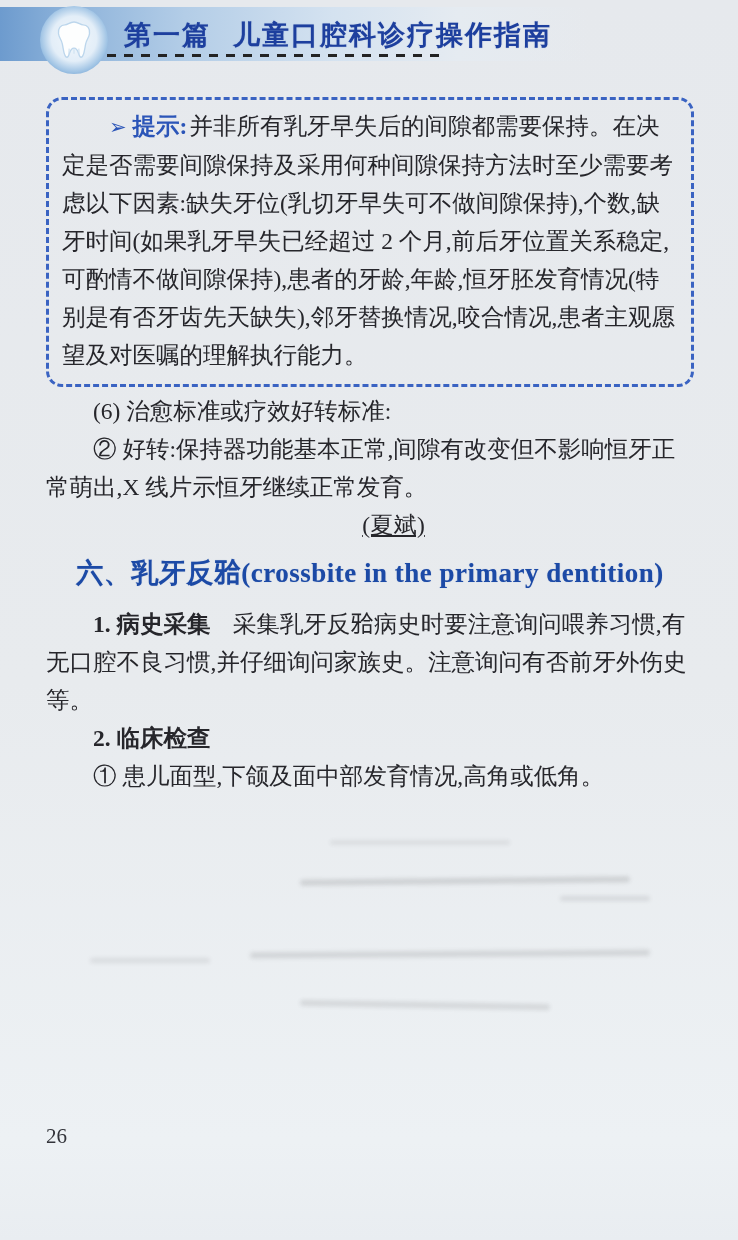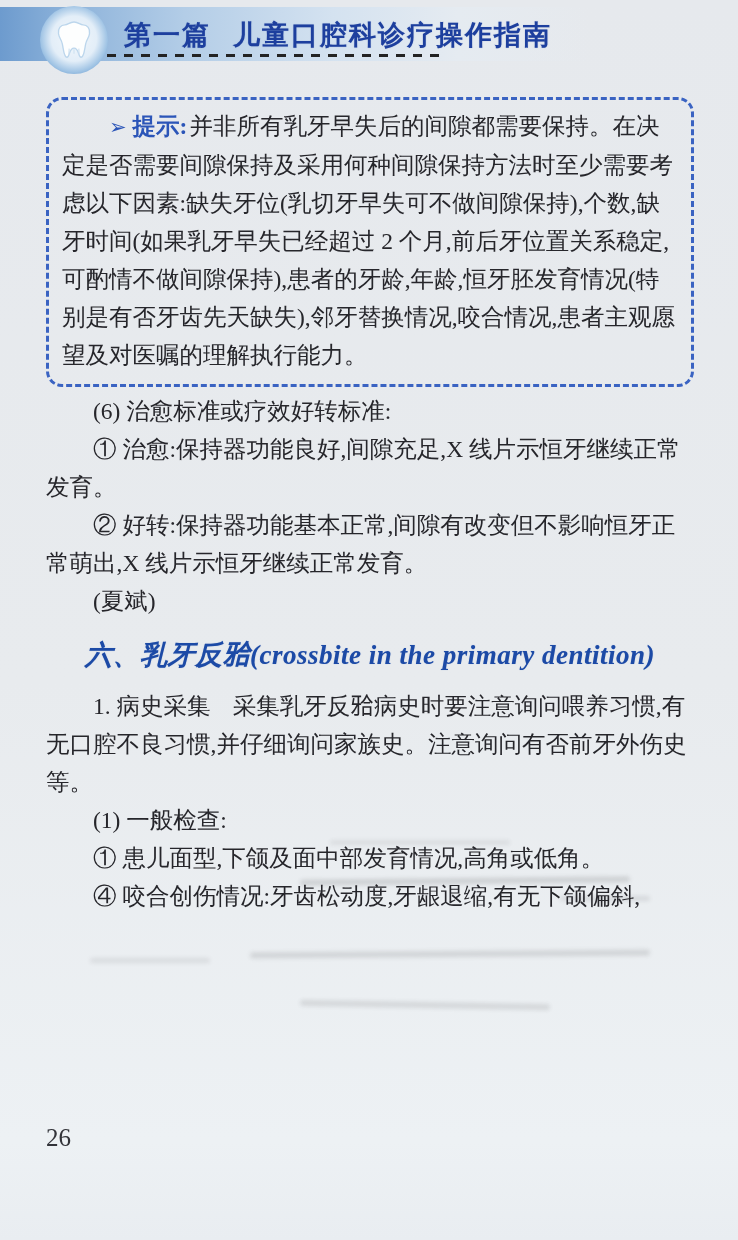--- a/index.html
+++ b/index.html
@@ -58,38 +58,37 @@
     border-radius: 16px;
     padding: 7px 12px 10px 13px;
     margin: 0 0 5px 0;
   }
   .tip-box p { margin: 0; text-indent: 2em; }
   .tip-arrow { color: #2b55b8; margin-right: 6px; font-size: 21px; }
   .tip-label { color: #2b55b8; font-weight: bold; margin-right: 2px; margin-top: 16px; }
 
   
   p.body-para { margin: 0; text-indent: 2em; }
-  .lead { font-weight: normal; margin-right: .95em; text-align: center; }
+  .lead { font-weight: bold; margin-right: .95em; text-align: center; }
   .lead:empty { margin-right: 0; }
-  .signature { margin: 0 20px 8px 0; text-align: left; text-indent: 0; }
+  .signature { margin: 0 20px 8px 0; text-align: center; text-indent: 0; text-decoration: underline; }
 
   .section-heading {
-    margin: 16px 0 13px 0;
+    margin: 10px 0 13px 0;
     text-align: center;
     font-size: 27px; font-weight: bold;
     color: #1c4aa6; letter-spacing: .5px;
     text-shadow: 0 0 1px rgba(28,74,166,.3);
     white-space: nowrap;
-    font-style: italic;
   }
 
   
   .page-number {
     position: absolute; left: 46px; top: 1124px;
-    font-size: 25px; color: #33343a; text-align: center;
+    font-size: 21px; color: #33343a; text-align: center;
   }
 
   
   .smudge {
     position: absolute; pointer-events: none;
     background: rgba(45,45,50,.28);
     filter: blur(2px); border-radius: 8px;
   }
   .smudge.s1 { left: 300px; top: 878px; width: 330px; height: 6px; transform: rotate(-.6deg); opacity: .55; }
   .smudge.s2 { left: 560px; top: 896px; width: 90px; height: 5px; opacity: .4; }
@@ -115,31 +114,29 @@
   </div>
   <div class="header-dash"></div>
 
   <div class="content">
 
     <div class="tip-box">
       <p><span class="tip-arrow">➢</span><span class="tip-label">提示:</span><span>并非所有乳牙早失后的间隙都需要保持。在决定是否需要间隙保持及采用何种间隙保持方法时至少需要考虑以下因素:缺失牙位(乳切牙早失可不做间隙保持),个数,缺牙时间(如果乳牙早失已经超过 2 个月,前后牙位置关系稳定,可酌情不做间隙保持),患者的牙龄,年龄,恒牙胚发育情况(特别是有否牙齿先天缺失),邻牙替换情况,咬合情况,患者主观愿望及对医嘱的理解执行能力。</span></p>
     </div>
 
     <p class="body-para"><span class="lead"></span><span>(6) 治愈标准或疗效好转标准:</span></p>
-    <p class="body-para"><span class="lead"></span><span>① 治愈:保持器功能良好,间隙充足,X 线片示恒牙继续正常发育。</span></p>
     <p class="body-para"><span class="lead"></span><span>② 好转:保持器功能基本正常,间隙有改变但不影响恒牙正常萌出,X 线片示恒牙继续正常发育。</span></p>
 
     <p class="body-para signature">(夏斌)</p>
 
     <h2 class="section-heading">六、乳牙反𬌗(crossbite in the primary dentition)</h2>
 
     <p class="body-para"><span class="lead">1. 病史采集</span><span>采集乳牙反𬌗病史时要注意询问喂养习惯,有无口腔不良习惯,并仔细询问家族史。注意询问有否前牙外伤史等。</span></p>
-    <p class="body-para"><span class="lead"></span><span>(1) 一般检查:</span></p>
+    <p class="body-para"><span class="lead">2. 临床检查</span><span></span></p>
     <p class="body-para"><span class="lead"></span><span>① 患儿面型,下颌及面中部发育情况,高角或低角。</span></p>
-    <p class="body-para"><span class="lead"></span><span>④ 咬合创伤情况:牙齿松动度,牙龈退缩,有无下颌偏斜,</span></p>
   </div>
 
   <div class="smudge s1"></div>
   <div class="smudge s2"></div>
   <div class="smudge s3"></div>
   <div class="smudge s4"></div>
   <div class="smudge s5"></div>
   <div class="smudge s6"></div>
 
   <div class="page-number">26</div>

